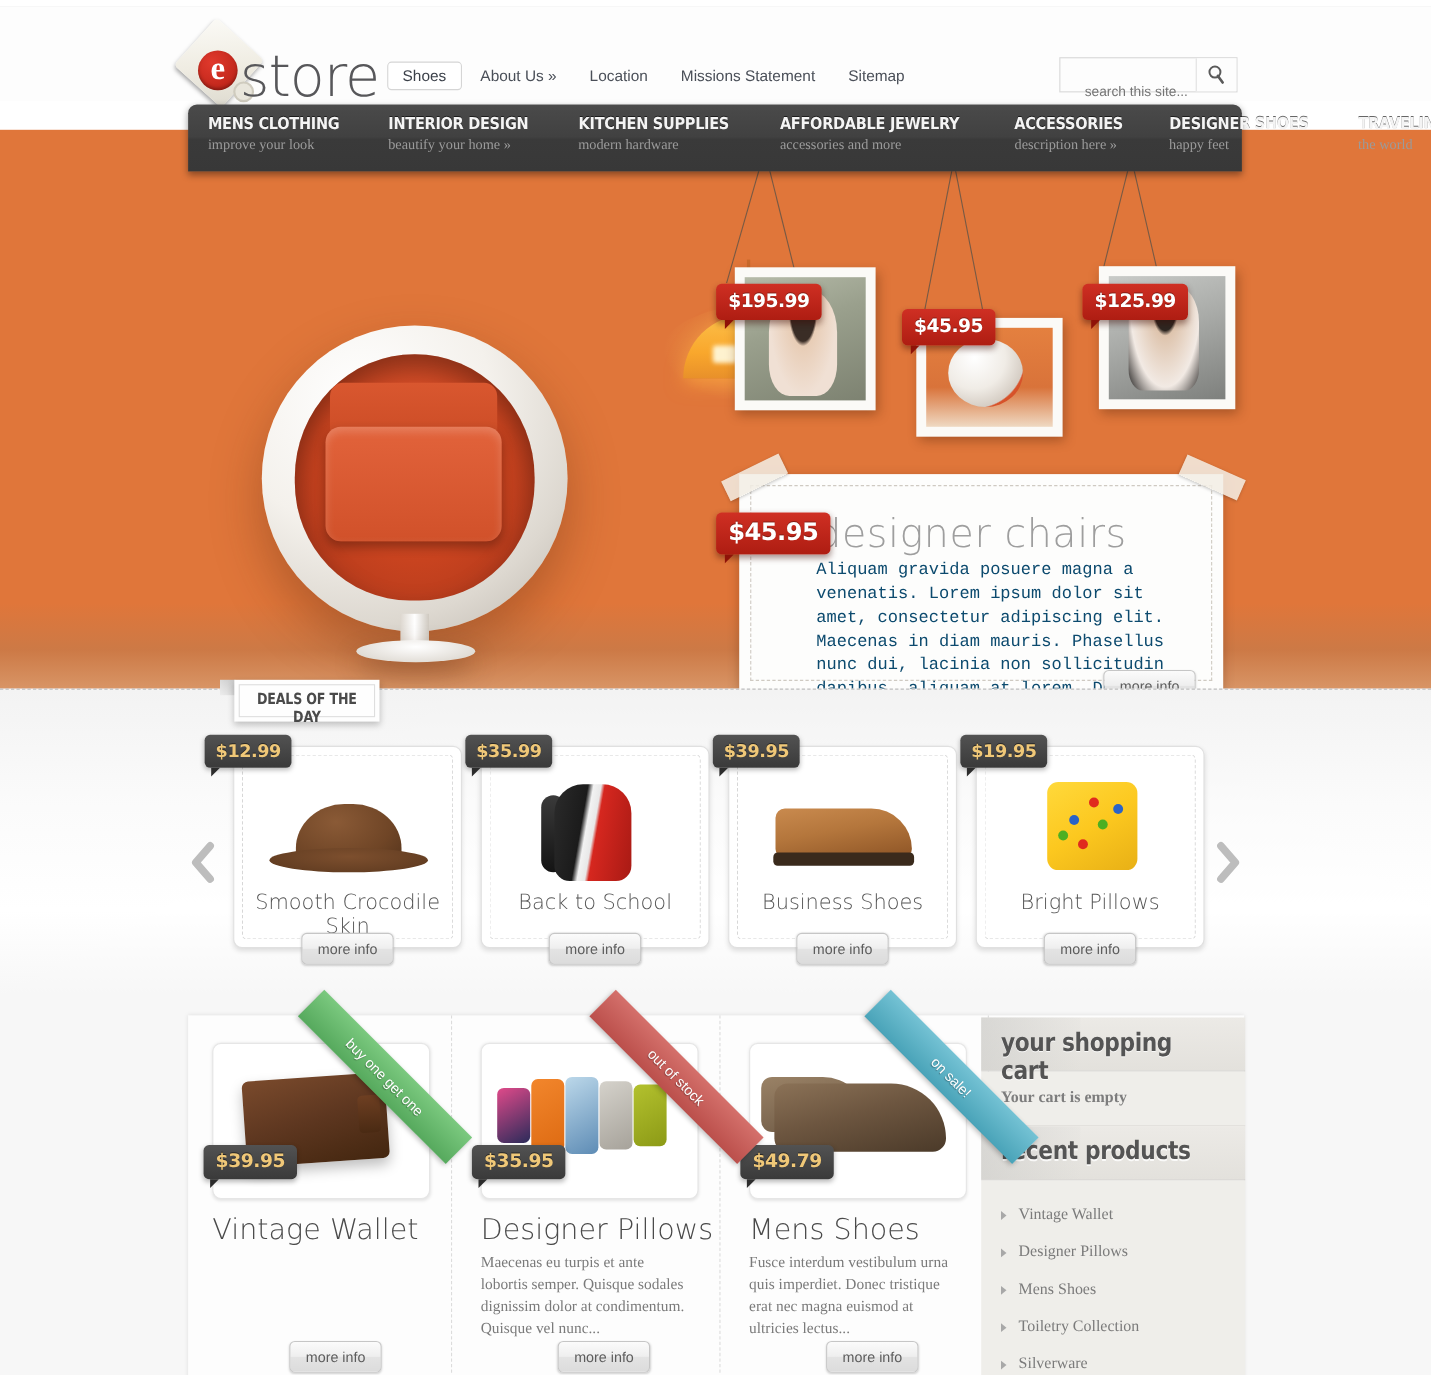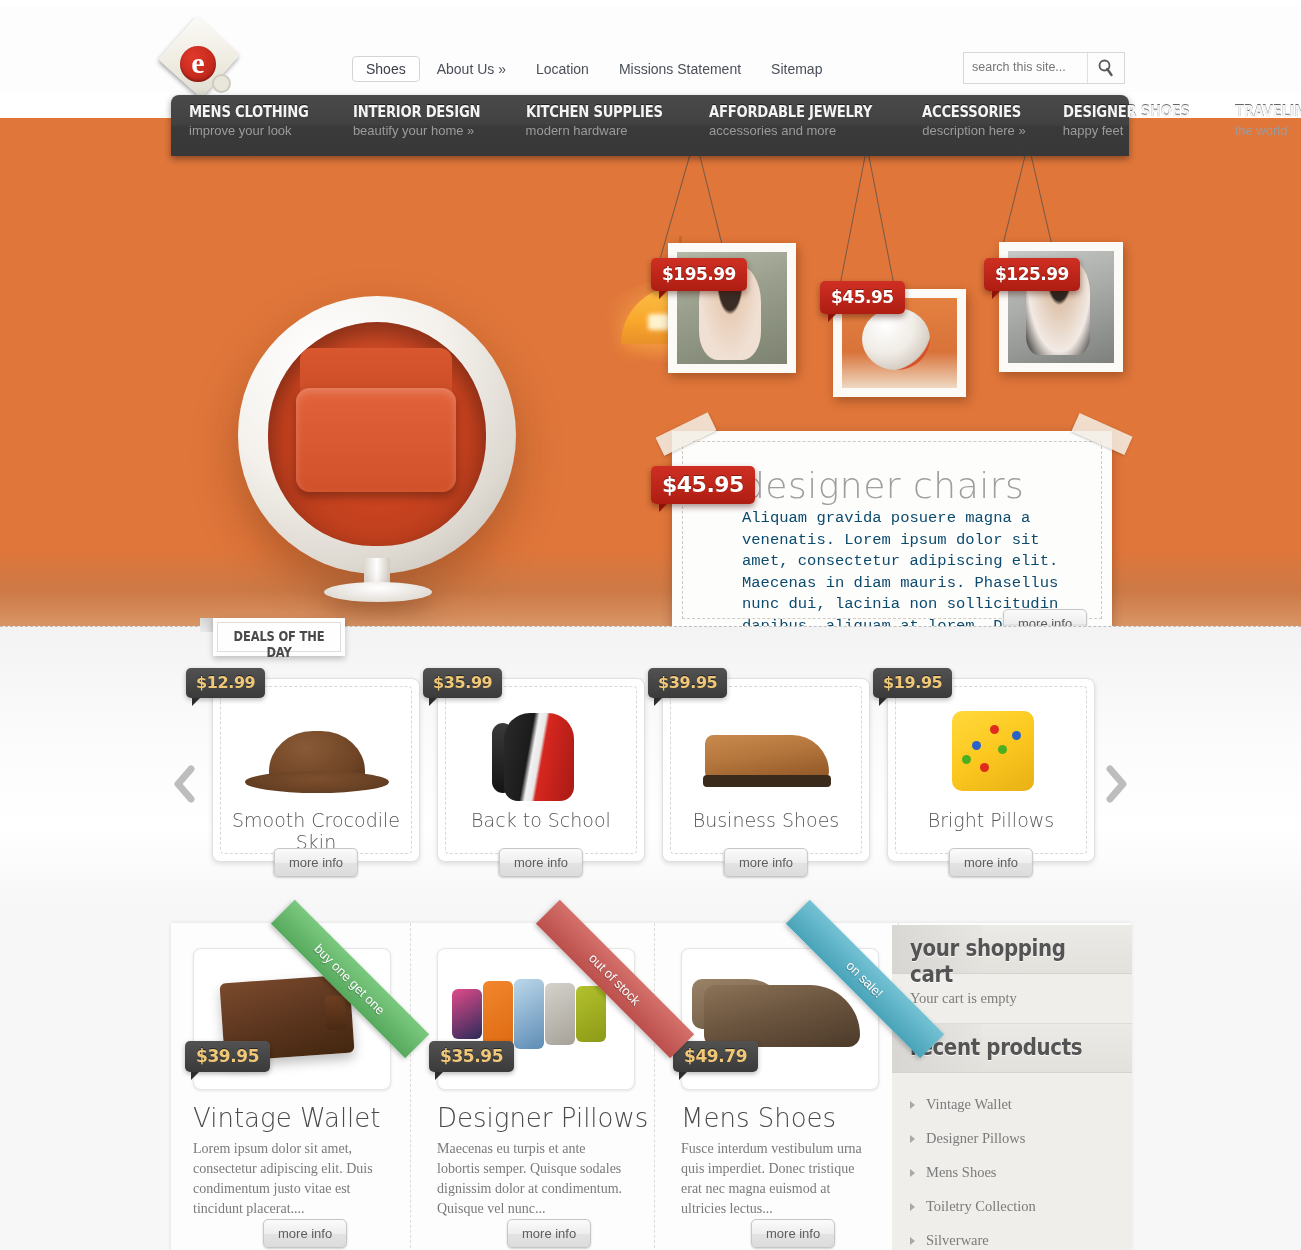--- a/index.html
+++ b/index.html
@@ -41,22 +41,22 @@
   .topnav a{
     display:inline-block;padding:4px 13px;margin-right:4px;
     font-size:14px;color:#4a4f58;text-decoration:none;
     font-family:"Liberation Sans",sans-serif;
   }
   .topnav a.active{border:1px solid #d5d5d5;border-radius:4px;background:#fff;color:#3b4049;}
 
   .searchbox{position:absolute;left:963px;top:46px;width:160px;height:30px;
      border:1px solid #d8d8d8;background:#fdfdfd;}
   .searchbox input{
-     position:absolute;left:0;top:0;width:122px;height:28px;border:0;outline:0;background:transparent;
-     padding:0 8px;font-size:12.5px;color:#8b8b8b;font-family:"Liberation Sans",sans-serif;
+     position:absolute;left:0;top:16px;width:122px;height:28px;border:0;outline:0;background:transparent;
+     padding:0 8px;font-size:12.5px;color:#8b8b8b;font-family:"Liberation Sans",sans-serif;text-align:center;
   }
   .searchbtn{position:absolute;right:0;top:0;width:36px;height:30px;border-left:1px solid #e0e0e0;
      background:#fdfdfd;cursor:pointer;}
   .searchbtn svg{position:absolute;left:10px;top:6px;}
 
   
   .mainnav{
     position:absolute;left:171px;top:95px;width:958px;height:61px;
     background:linear-gradient(180deg,#4a4a4a 0%,#414141 48%,#3a3a3a 52%,#383838 100%);
     border-radius:8px 8px 0 0;
@@ -64,21 +64,21 @@
     z-index:30;
   }
   .mainnav .items{position:absolute;left:18px;top:8px;display:flex;}
   .nav-item{padding:0 14px 0 0;margin-right:14px;cursor:pointer;}
   .nav-title{
     font-family:"DejaVu Sans",sans-serif;font-weight:bold;font-size:15px;color:#f4f4f4;
     letter-spacing:-.3px;transform:scaleX(.88);transform-origin:left center;white-space:nowrap;
     text-shadow:0 -1px 0 rgba(0,0,0,.6);
   }
   .nav-sub{
-    font-family:Liberation Sans, sans-serif;font-size:13px;color:#9b9b9b;margin-top:2px;
+    font-family:Liberation Serif, serif;font-size:13px;color:#9b9b9b;margin-top:2px;
     white-space:nowrap;
   }
 
   
   .hero{
     position:absolute;left:0;top:118px;width:1301px;height:508px;overflow:hidden;
     background:
       radial-gradient(ellipse 760px 330px at 48% 16%, #ec8a4c 0%, rgba(236,138,76,0) 62%),
       radial-gradient(ellipse 520px 240px at 12% 82%, #e57b3e 0%, rgba(229,123,62,0) 70%),
       linear-gradient(180deg,#e0763a 0%,#e3793d 55%,#cf6a34 82%,#b9avg 100%);
@@ -284,40 +284,41 @@
   }
   .sb-head:before{content:"";position:absolute;left:0;top:0;width:90px;height:48px;
      background:linear-gradient(110deg,rgba(200,200,198,.55),rgba(255,255,255,0));}
   .sb-head span{
     position:absolute;left:18px;top:10px;
     font-family:"DejaVu Sans",sans-serif;font-weight:bold;font-size:23px;color:#545454;
     transform:scaleX(.86);transform-origin:left center;letter-spacing:-.4px;
     text-shadow:0 1px 0 rgba(255,255,255,.8);
   }
   .sb-body{background:#efeeea;border-bottom:1px solid #dedcd7;}
-  .sb-empty{padding:16px 18px;font-family:"Liberation Serif",serif;font-size:14.5px;color:#7d7d7d;}
+  .sb-empty{padding:16px 18px;font-family:"Liberation Serif",serif;font-size:14.5px;color:#7d7d7d;font-weight:bold;}
   .sb-list{list-style:none;margin:0;padding:14px 0 0 0;background:#efeeea;height:180px;}
   .sb-list li{padding:8px 0 8px 34px;position:relative;}
   .sb-list li:before{content:"";position:absolute;left:18px;top:14px;
      border-width:4px 0 4px 5px;border-style:solid;border-color:transparent transparent transparent #a8a8a8;}
   .sb-list a{font-family:"Liberation Serif",serif;font-size:14.5px;color:#7b7b7b;text-decoration:none;}
 </style>
 </head>
 <body>
 
 <div class="page">
 
   <div class="topstrip"></div>
 
   <div class="header">
 
     <div class="logo-wrap">
       <div class="logo-tag"></div>
       <div class="logo-e">e</div>
       <div class="logo-hole"></div>
+      <div class="logo-text">store</div>
     </div>
 
     <div class="topnav">
       <a href="#" class="active">Shoes</a>
       <a href="#">About Us »</a>
       <a href="#">Location</a>
       <a href="#">Missions Statement</a>
       <a href="#">Sitemap</a>
     </div>
 
@@ -459,21 +460,20 @@
 
   <div class="prodsec">
     <div class="prodwrap">
 
       <div class="pcol" style="left:0;">
         <div class="thumb">
           <div class="wallet"></div>
         </div>
         <div class="ptag-dark">$39.95</div>
         <h3>Vintage Wallet</h3>
-        <p>Lorem ipsum dolor sit amet, consectetur adipiscing elit. Duis condimentum justo vitae est tincidunt placerat....</p>
         <span class="btn-more btn">more info</span>
       </div>
 
       <div class="pcol" style="left:244px;">
         <div class="thumb">
           <div class="pillowrow">
             <i style="background:linear-gradient(150deg,#e04a8a,#2b2b5a);height:50px;"></i>
             <i style="background:linear-gradient(150deg,#f2862c,#dd6a12);height:66px;"></i>
             <i style="background:linear-gradient(150deg,#bcd8ea,#5e8cb5);height:70px;"></i>
             <i style="background:linear-gradient(150deg,#d5d2cb,#a6a29a);height:62px;"></i>

